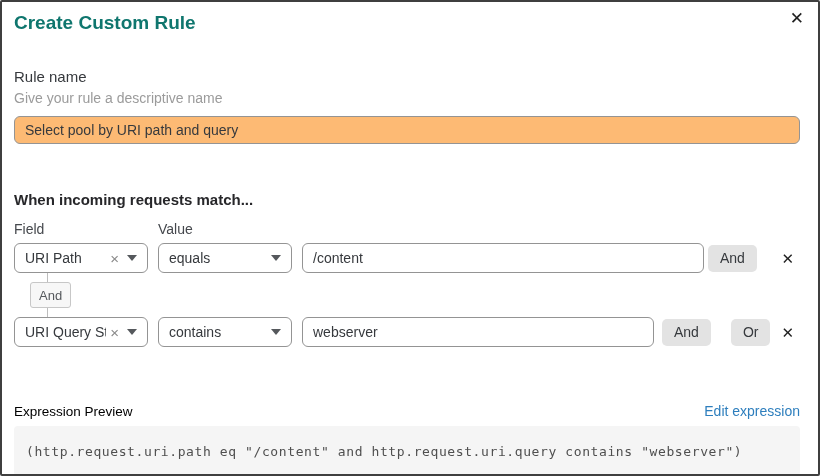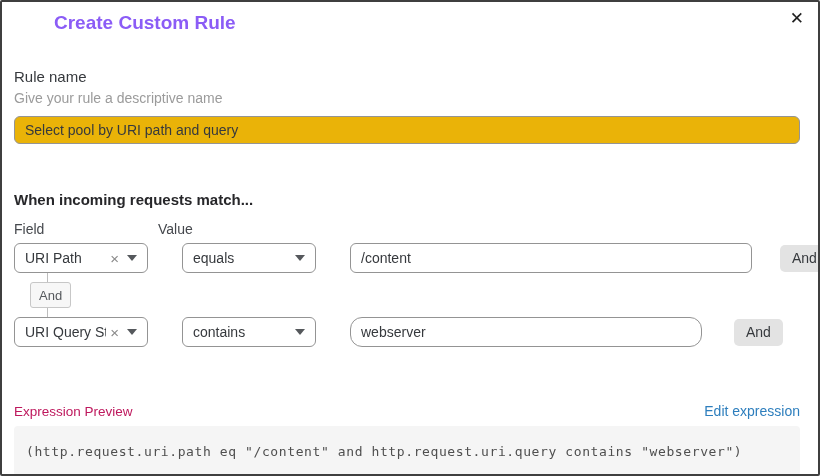--- a/index.html
+++ b/index.html
@@ -8,40 +8,40 @@
     font-family: "Liberation Sans", "DejaVu Sans", sans-serif;
     background:#fff; color:#313131;
   }
   .modal {
     width:820px; height:476px;
     border:2px solid #3f3f3f; border-radius:2px;
     background:#fff; overflow:hidden; position:relative;
     padding:0 18px 0 12px;
   }
   .modal-header { position:relative; margin-top:9px; }
-  .modal-title { font-size:19px; font-weight:700; color:#8b5cf6; line-height:24px;margin-left:40px; }
+  .modal-title { font-size:19px; font-weight:700; color:#0f766e; line-height:24px; }
   .close-btn {
     position:absolute; top:-1px; right:-4px;
     font-size:17px; font-weight:700; color:#1f1f1f;
     cursor:pointer; line-height:18px;
   }
   .field-label { margin-top:33px; font-size:15px; color:#36393d; line-height:18px; }
   .helper-text { margin-top:4px; font-size:14px; color:#9b9b9b; line-height:17px; }
   .text-input {
     display:block; width:100%; height:28px; margin-top:9px;
     border:1px solid #949494; border-radius:6px;
     padding:0 10px; font-size:14px; color:#36393d;
     font-family:"Liberation Sans","DejaVu Sans",sans-serif;
-    background:#eab308; outline:none;
+    background:#fdba74; outline:none;
   }
   .section-heading { margin-top:46px; font-size:15px; font-weight:700; color:#27272a; line-height:19px; }
   .col-labels { display:flex; margin-top:12px; font-size:14px; color:#45484d; line-height:17px; }
   .col-labels .col-f { width:134px; margin-right:10px; }
   .col-labels .col-o { width:134px; margin-right:10px; }
-  .cond-row { display:flex; align-items:center; margin-top:5px; height:30px;gap:24px; }
+  .cond-row { display:flex; align-items:center; margin-top:5px; height:30px; }
   .select {
     position:relative; height:30px; width:134px; margin-right:10px;
     border:1px solid #949494; border-radius:6px; background:#fff;
     display:flex; align-items:center; padding:0 10px; cursor:pointer;
     flex:none;
   }
   .select .sel-text {
     font-size:14px; color:#36393d; white-space:nowrap; overflow:hidden;
     flex:1;
   }
@@ -53,21 +53,21 @@
     border-left:5px solid transparent; border-right:5px solid transparent;
     border-top:6px solid #55585c;
   }
   .value-input {
     height:30px; border:1px solid #949494; border-radius:6px;
     padding:0 10px; font-size:14px; color:#36393d;
     font-family:"Liberation Sans","DejaVu Sans",sans-serif; outline:none;
     background:#fff; flex:none;
   }
   .value-w1 { width:402px; margin-right:4px; }
-  .value-w2 { width:352px; margin-right:8px;border-radius:12px; }
+  .value-w2 { width:352px; margin-right:8px; }
   .op-btn {
     height:27px; padding:0 12px; border:none; border-radius:5px;
     background:#e3e3e3; color:#36393d; font-size:14px;
     font-family:"Liberation Sans","DejaVu Sans",sans-serif;
     cursor:pointer; flex:none;
   }
   .op-btn + .op-btn { margin-left:20px; }
   .remove-x {
     margin-left:auto; margin-right:6px;
     font-size:15px; font-weight:700; color:#1f1f1f; cursor:pointer; line-height:1;
@@ -81,21 +81,21 @@
     position:absolute; top:9px; left:16px;
     min-width:36px; height:26px; padding:0 8px;
     background:#f7f7f7; border:1px solid #c7c7c7; border-radius:3px;
     display:flex; align-items:center; justify-content:center;
     font-size:13px; color:#55585c;
   }
   .preview-header {
     display:flex; justify-content:space-between; align-items:baseline;
     margin-top:56px;
   }
-  .preview-label { font-size:13.5px; color:#be185d; }
+  .preview-label { font-size:13.5px; color:#000000; }
   .edit-link { font-size:14px; color:#2d7ebd; cursor:pointer; text-decoration:none; }
   .code-block {
     margin-top:7px; height:50px; border-radius:4px; background:#f5f5f5;
     display:flex; align-items:center; padding:0 12px;
   }
   .code-text {
     font-family:"DejaVu Sans Mono","Liberation Mono",monospace;
     font-size:13px; color:#4f4f4f; letter-spacing:0.6px; white-space:nowrap;
   }
 </style>

